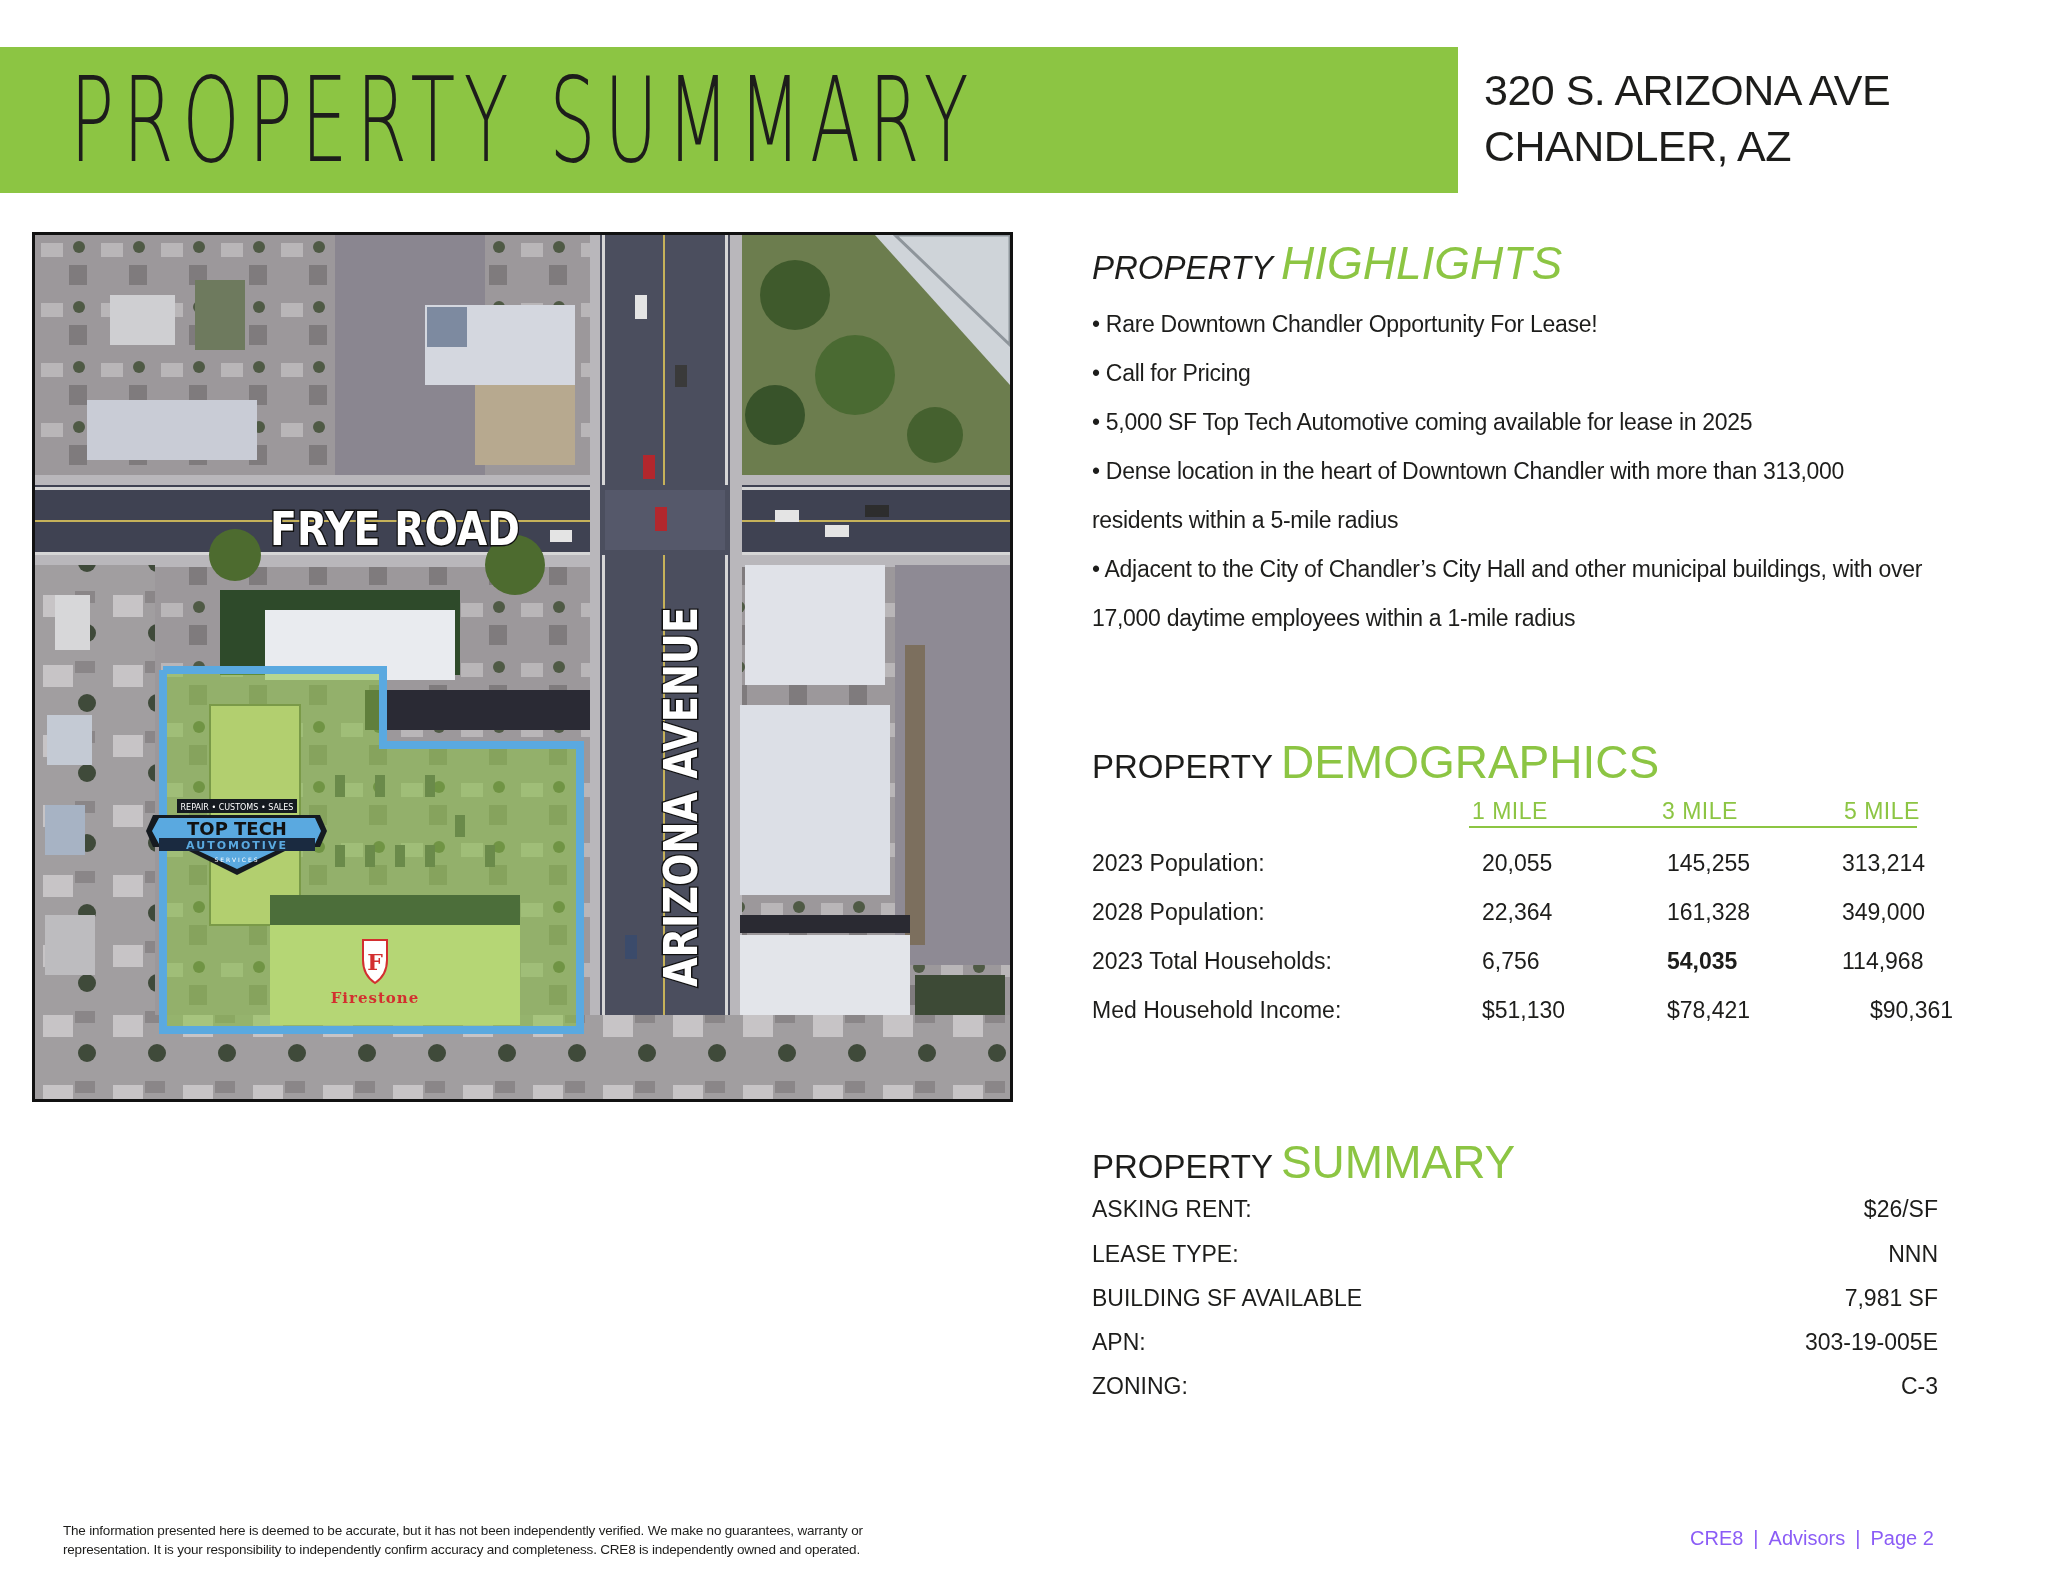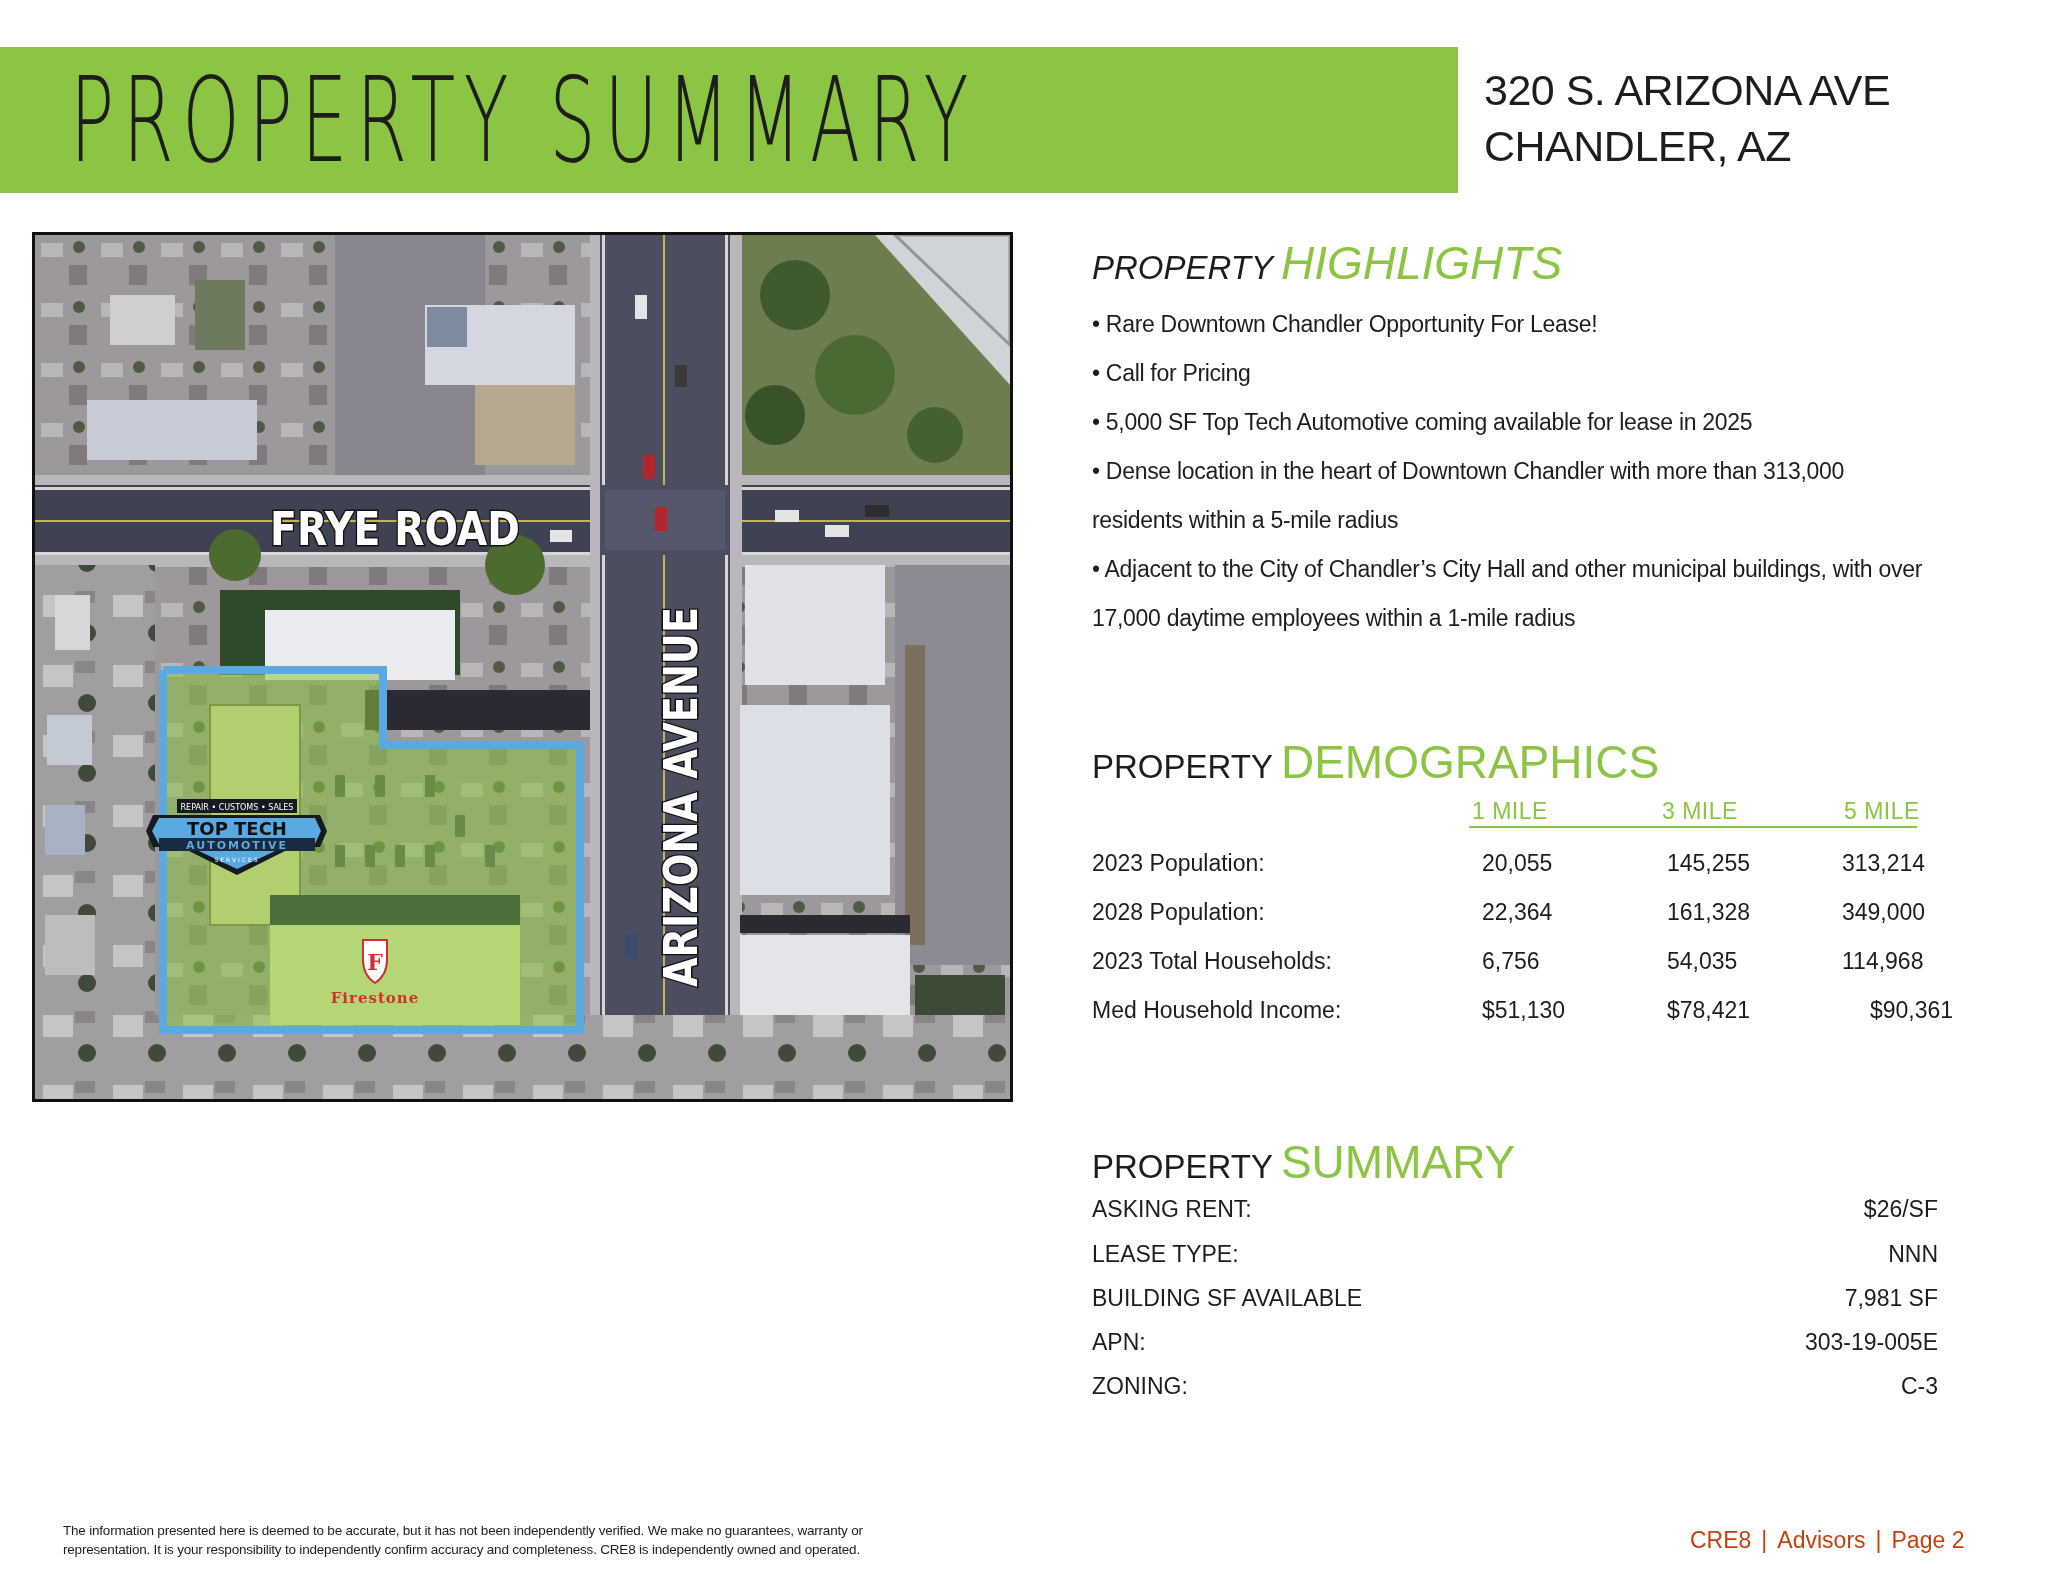--- a/index.html
+++ b/index.html
@@ -57,21 +57,21 @@
 
     .sum-row { position: absolute; left: 1092px; width: 846px; font-size: 23px; color: #1d1d1b; }
     .sum-row .k { position: absolute; left: 0; top: 0; }
     .sum-row .v { position: absolute; right: 0; top: 0; }
 
     .disclaimer {
       position: absolute; left: 63px; top: 1521px; width: 960px;
       font-size: 13.5px; line-height: 19px; color: #1d1d1b; letter-spacing: -0.2px;
     }
     .footer-brand {
-      position: absolute; left: 1690px; top: 1527px; font-size: 23px; color: #c2410c; white-space: nowrap;
+      position: absolute; left: 1690px; top: 1527px; font-size: 20px; color: #8b5cf6; white-space: nowrap;
     }
     .footer-brand .sep { margin: 0 10px; }
   </style>
 </head>
 <body>
 
 <div class="banner">
   <div class="banner-title">PROPERTY SUMMARY</div>
 </div>
 <div class="address">
@@ -236,21 +236,21 @@
 </div>
 <div class="demo-row" style="top:899px;">
   <span style="left:0;">2028 Population:</span>
   <span style="left:390px;">22,364</span>
   <span style="left:575px;">161,328</span>
   <span style="left:750px;">349,000</span>
 </div>
 <div class="demo-row" style="top:948px;">
   <span style="left:0;">2023 Total Households:</span>
   <span style="left:390px;">6,756</span>
-  <span style="left:575px;">54,035</span>
+  <span style="left:575px;font-weight:bold;">54,035</span>
   <span style="left:750px;">114,968</span>
 </div>
 <div class="demo-row" style="top:997px;">
   <span style="left:0;">Med Household Income:</span>
   <span style="left:390px;">$51,130</span>
   <span style="left:575px;">$78,421</span>
   <span style="left:750px;margin-left:28px;">$90,361</span>
 </div>
 
 <div class="section-title" style="top:1135px;">

